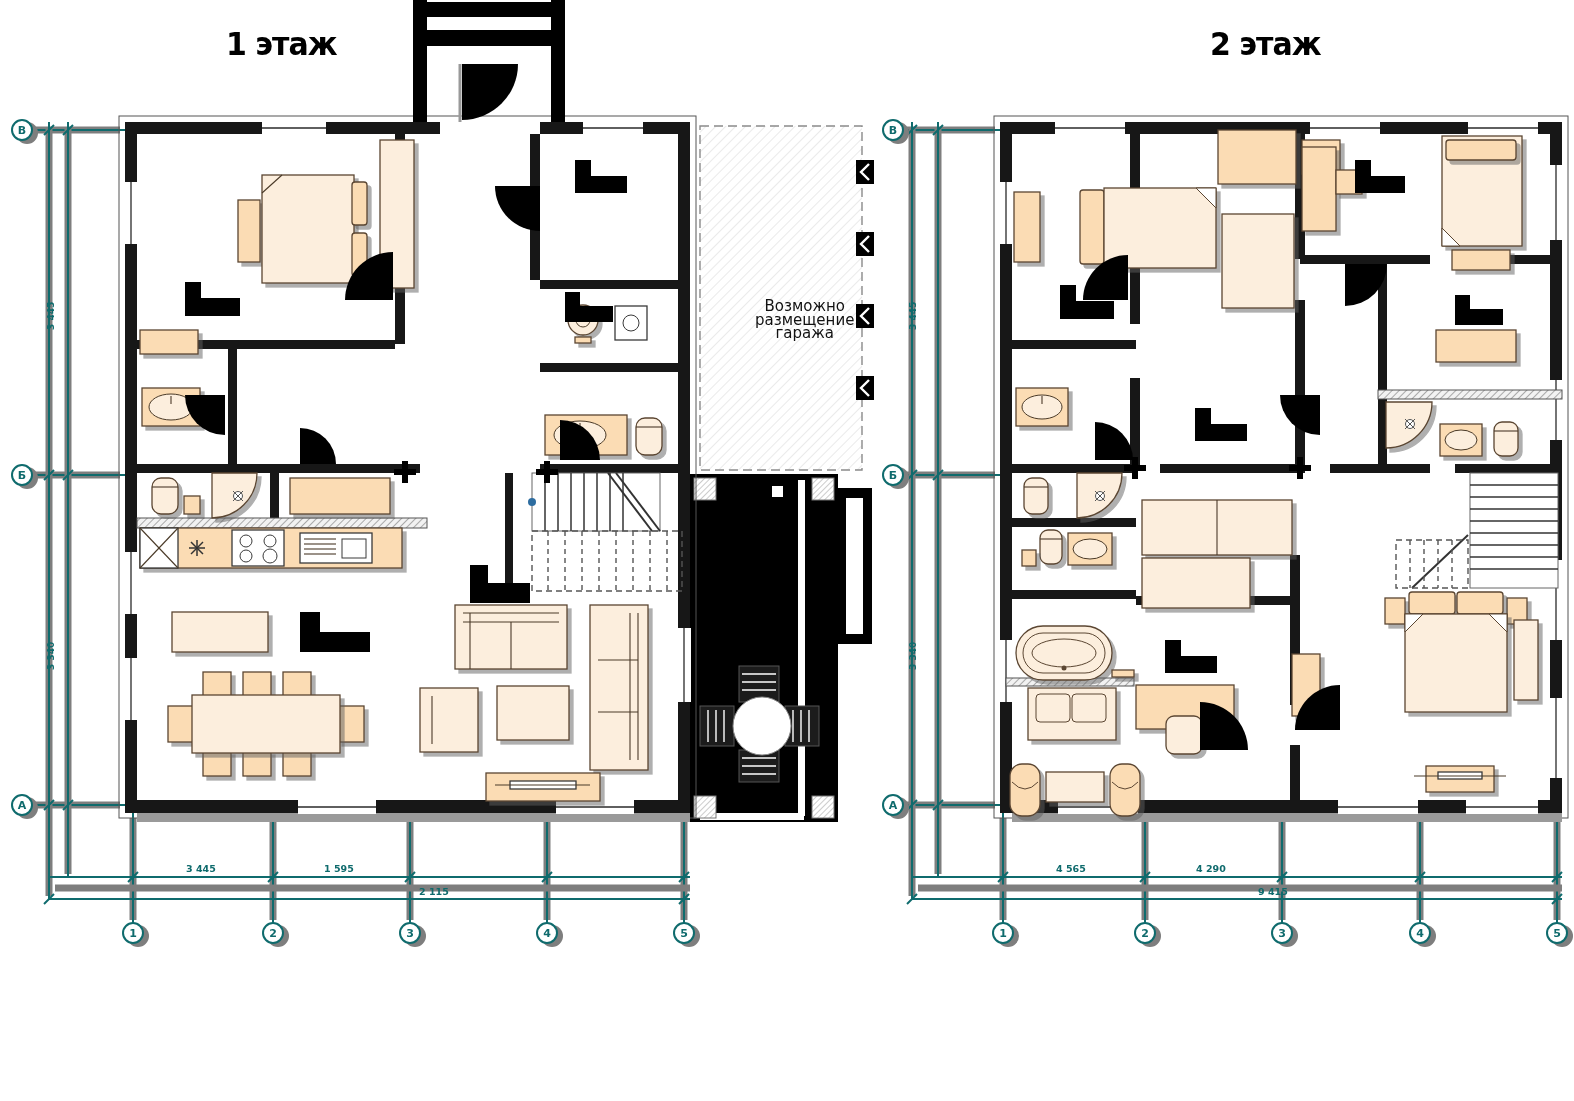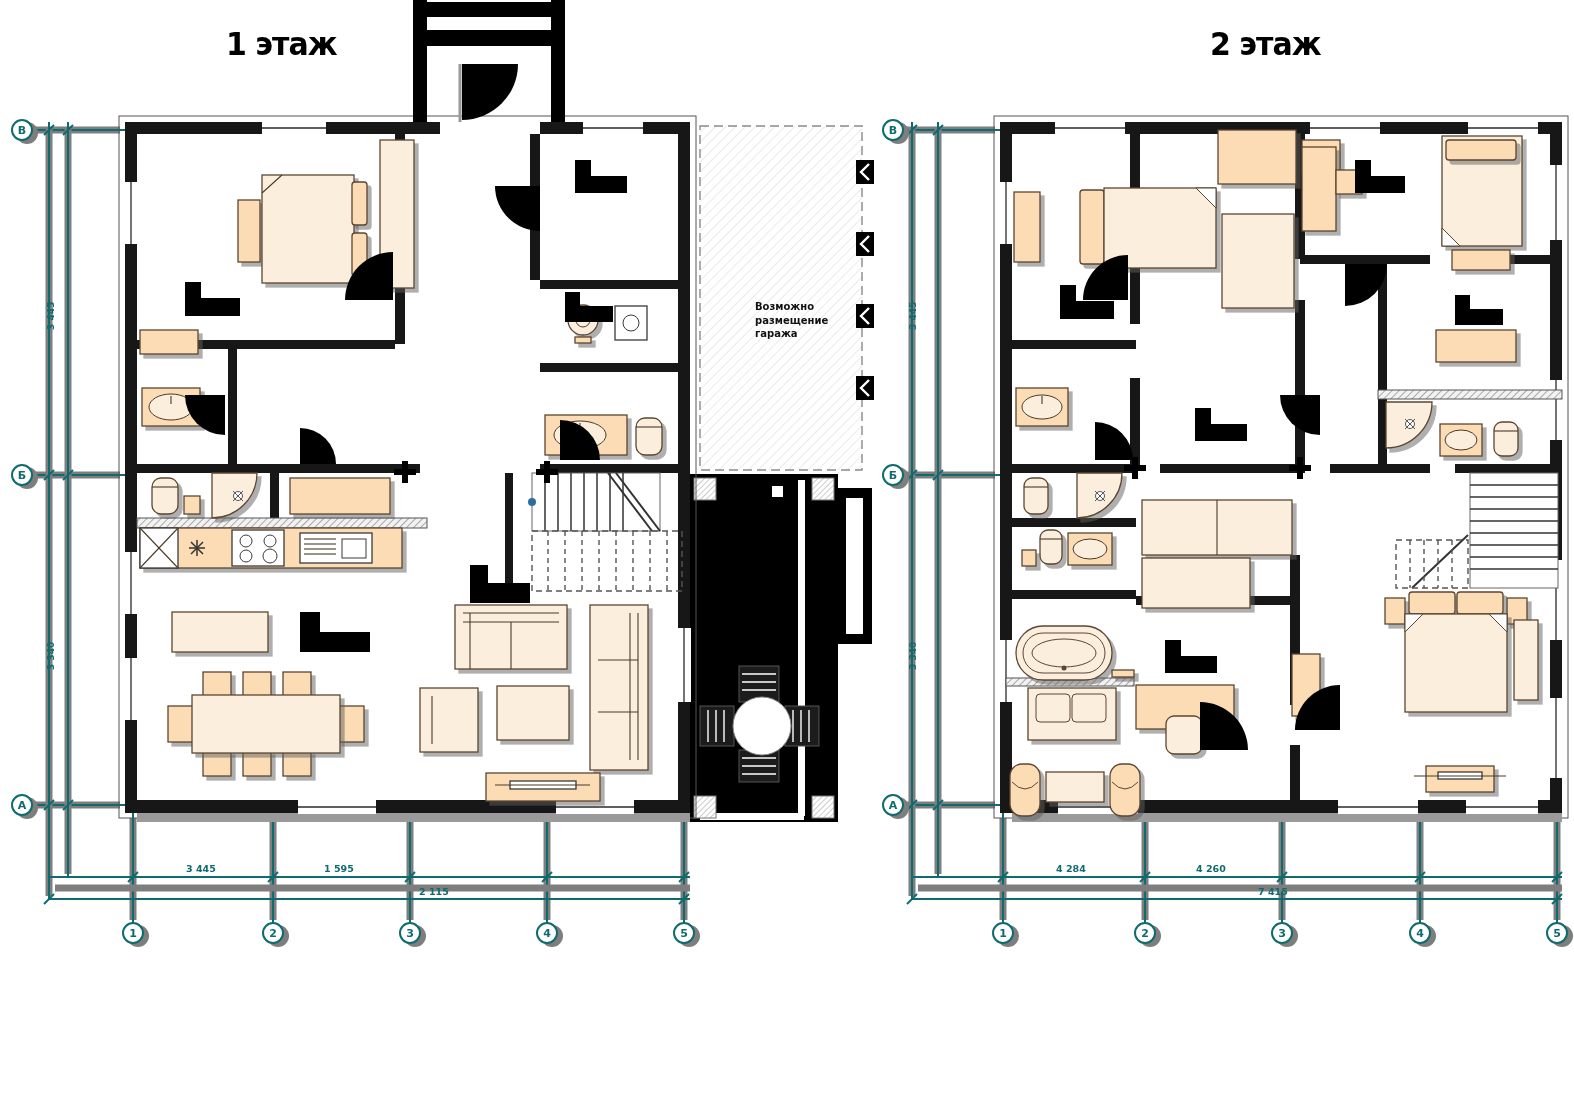--- a/index.html
+++ b/index.html
@@ -1,21 +1,21 @@
 <!DOCTYPE html>
 <html><head>
 <meta charset="utf-8">
 <style>
   html,body{margin:0;padding:0;background:#fff;}
   .canvas{position:relative;width:1574px;height:1101px;background:#fff;overflow:hidden;
           font-family:"DejaVu Sans",sans-serif;}
   .canvas svg{position:absolute;left:0;top:0;}
   .title{position:absolute;font-weight:900;font-size:30px;color:#000;letter-spacing:-1px;
          transform:scaleY(1.08);white-space:nowrap;}
-  .garage-note{position:absolute;font-size:10px;font-weight:bold;color:#111;line-height:13.5px;}
+  .garage-note{position:absolute;font-size:15px;font-weight:normal;color:#111;line-height:13.5px;text-align:center;}
   .dim{position:absolute;font-size:9.5px;font-weight:bold;color:#0f6b6d;white-space:nowrap;}
   .vdim{position:absolute;font-size:9px;font-weight:bold;color:#0f6b6d;white-space:nowrap;
         transform:rotate(-90deg);transform-origin:left top;}
   .axis-circle{position:absolute;width:22px;height:22px;box-sizing:border-box;
         border:2.5px solid #0f6b6d;border-radius:50%;color:#0f6b6d;font-size:11px;font-weight:bold;
         display:flex;align-items:center;justify-content:center;background:#fff;
         box-shadow:5px 3px 0 0 #7e7e7e;}
   
   .wall{fill:#171717;}
   .wallh{fill:url(#hw);stroke:#555;stroke-width:1;}
@@ -697,23 +697,23 @@
   <div>размещение</div>
   <div>гаража</div>
 </div>
 
 <div class="dim" style="left:186px;top:863px">3 445</div>
 <div class="dim" style="left:324px;top:863px">1 595</div>
 <div class="dim" style="left:419px;top:886px">2 115</div>
 <div class="vdim" style="left:46px;top:330px">3 445</div>
 <div class="vdim" style="left:46px;top:670px">3 340</div>
 
-<div class="dim" style="left:1056px;top:863px">4 284</div>
-<div class="dim" style="left:1196px;top:863px">4 260</div>
-<div class="dim" style="left:1258px;top:886px">7 415</div>
+<div class="dim" style="left:1056px;top:863px">4 565</div>
+<div class="dim" style="left:1196px;top:863px">4 290</div>
+<div class="dim" style="left:1258px;top:886px">9 415</div>
 <div class="vdim" style="left:908px;top:330px">3 445</div>
 <div class="vdim" style="left:908px;top:670px">3 340</div>
 
 <div class="axis-circle" style="left:122px;top:922px">1</div>
 <div class="axis-circle" style="left:262px;top:922px">2</div>
 <div class="axis-circle" style="left:399px;top:922px">3</div>
 <div class="axis-circle" style="left:536px;top:922px">4</div>
 <div class="axis-circle" style="left:673px;top:922px">5</div>
 
 <div class="axis-circle" style="left:11px;top:119px">В</div>

